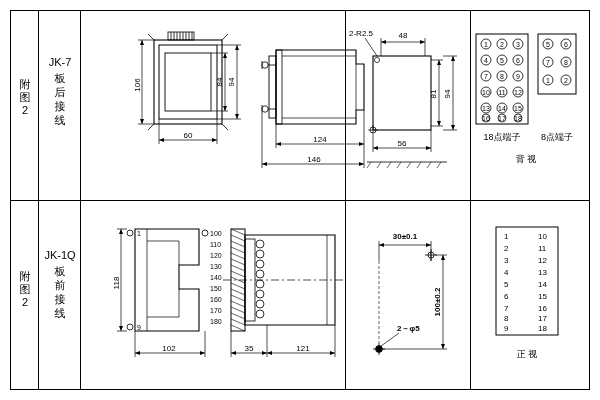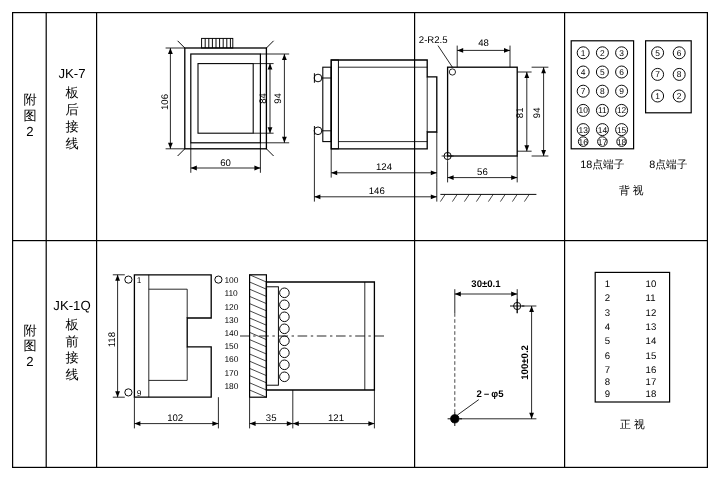--- a/index.html
+++ b/index.html
@@ -356,21 +356,21 @@
   </div>
 
   <div class="vname" style="left:39px; top:248px;">
     <div class="title">JK-1Q</div>
     <span>板</span>
     <span>前</span>
     <span>接</span>
     <span>线</span>
   </div>
 
-  <div class="cell" style="left:82px; top:205px; width:262px; height:186px;">
+  <div class="cell" style="left:82px; top:205px; width:262px; height:186px;padding-left:23px;">
     <svg width="262" height="186" viewBox="0 0 262 186">
 
       <path d="M30 24 L94 24 L94 60 L74 60 L74 84 L94 84 L94 126 L30 126 Z" fill="none" stroke="#000" stroke-width="1.1"></path>
 
       <line x1="42" y1="24" x2="42" y2="126" stroke="#000" stroke-width="0.7"></line>
       <line x1="42" y1="36" x2="74" y2="36" stroke="#000" stroke-width="0.7"></line>
       <line x1="74" y1="36" x2="74" y2="60" stroke="#000" stroke-width="0.7"></line>
       <line x1="42" y1="112" x2="74" y2="112" stroke="#000" stroke-width="0.7"></line>
       <line x1="74" y1="84" x2="74" y2="112" stroke="#000" stroke-width="0.7"></line>
 

